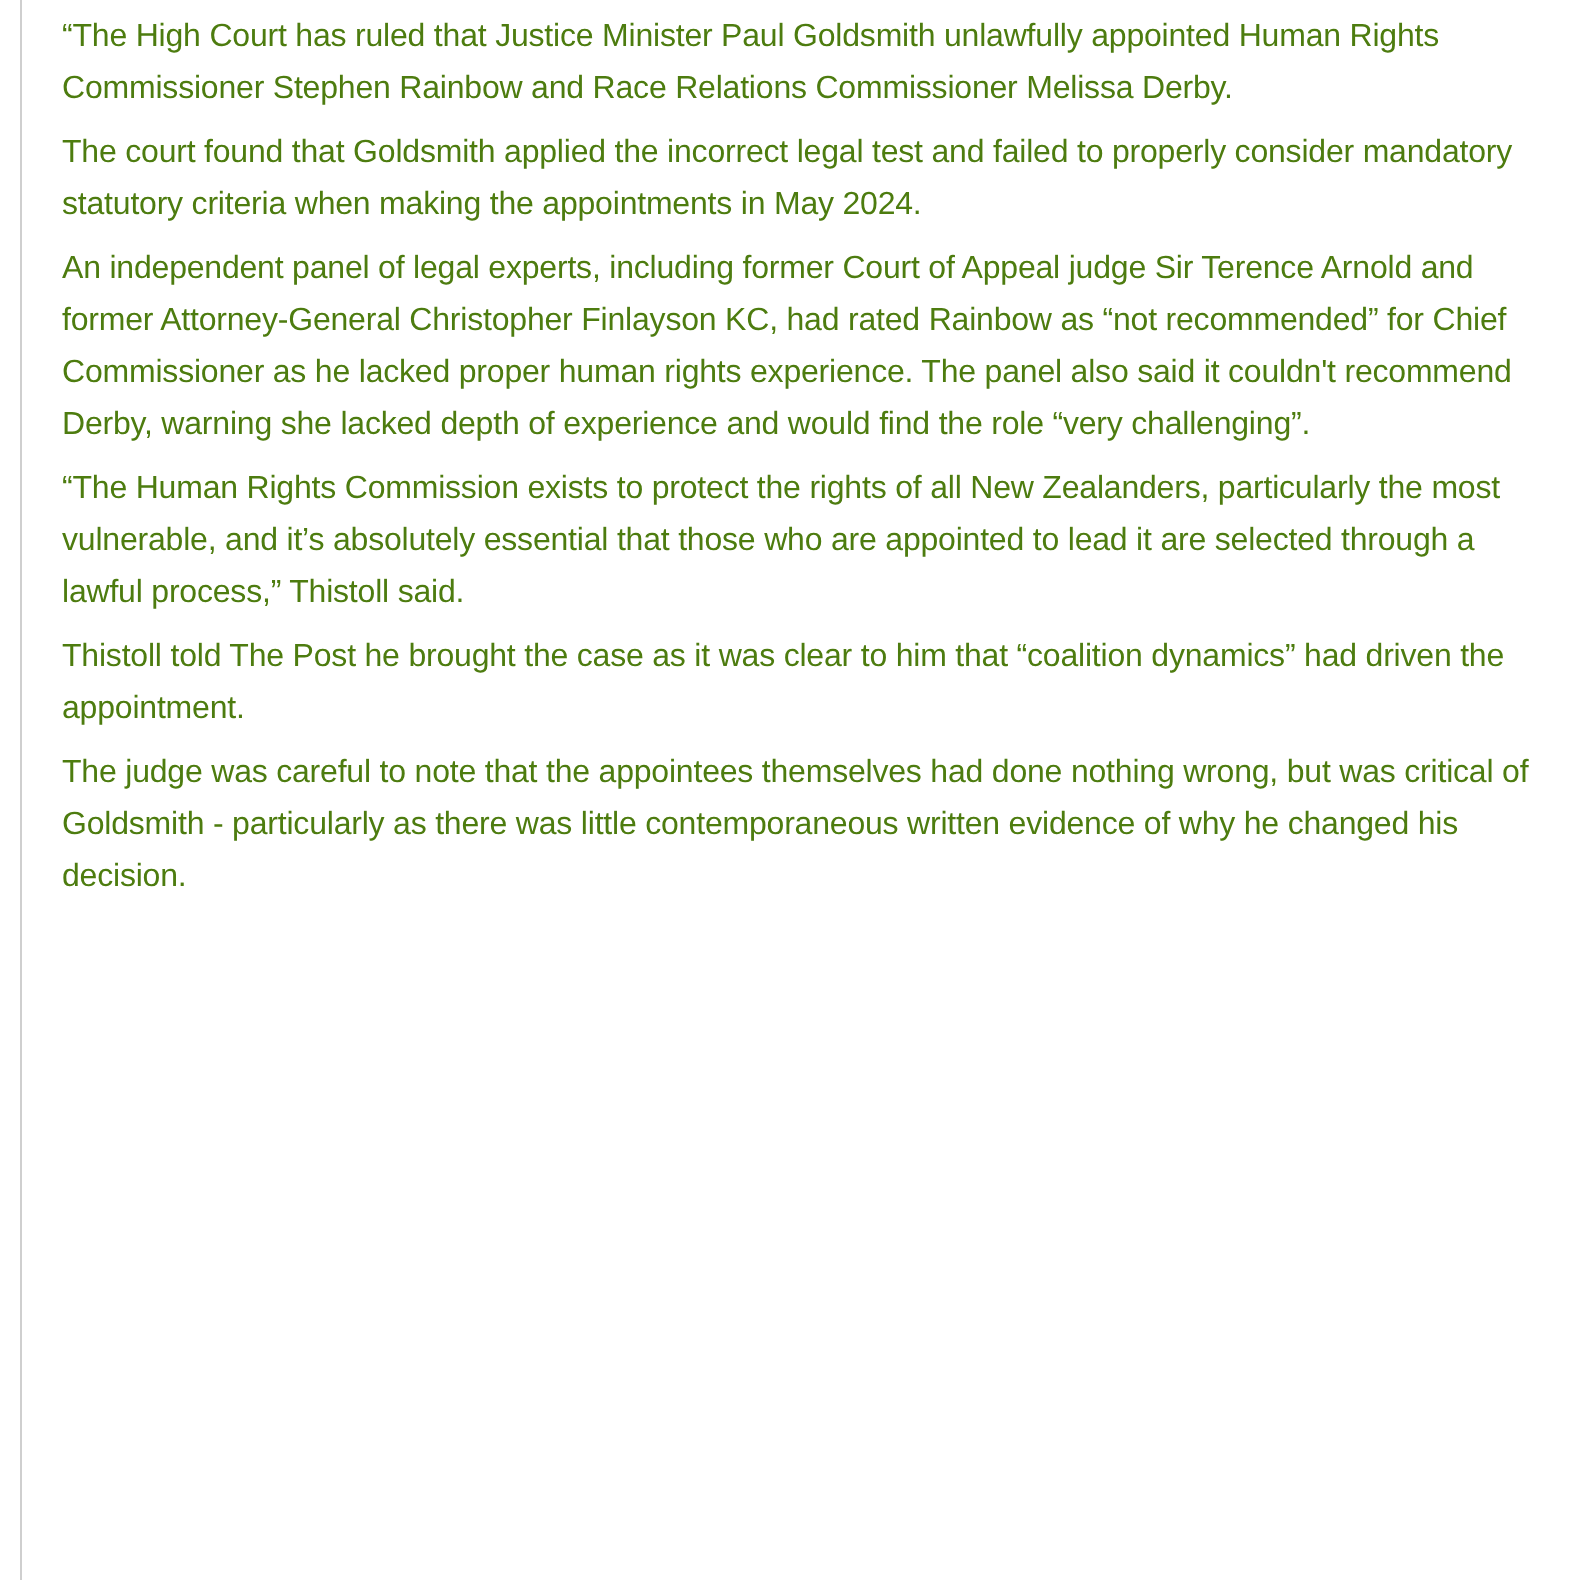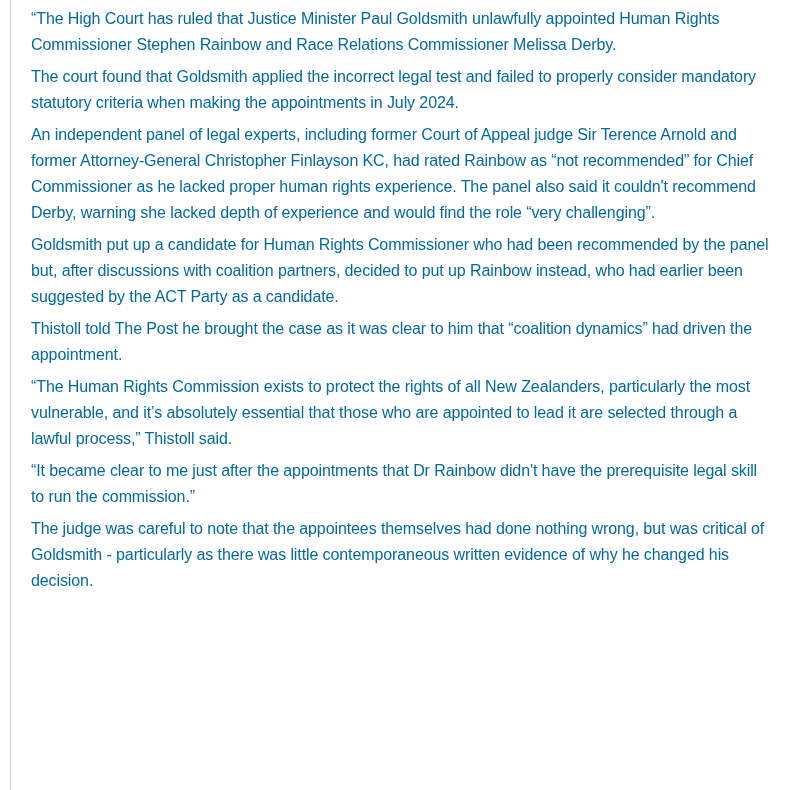--- a/index.html
+++ b/index.html
@@ -23,39 +23,37 @@
     top: 0;
     bottom: 0;
     width: 1px;
     background: #cfcfcf;
   }
   .article {
     position: absolute;
     left: 31px;
     top: 6px;
     width: 742px;
-    color: #0369a1;
+    color: #4d7c0f;
     font-size: 16px;
     line-height: 26px;
     letter-spacing: -0.1px;
     text-align: left;
   }
   .article p {
     margin: 0 0 6px 0;
     padding: 0;
   }
 </style>
 </head>
 <body>
 
 <div class="page">
   <div class="left-divider"></div>
   <div class="article">
       <p>“The High Court has ruled that Justice Minister Paul Goldsmith unlawfully appointed Human Rights Commissioner Stephen Rainbow and Race Relations Commissioner Melissa Derby.</p>
-      <p>The court found that Goldsmith applied the incorrect legal test and failed to properly consider mandatory statutory criteria when making the appointments in July 2024.</p>
+      <p>The court found that Goldsmith applied the incorrect legal test and failed to properly consider mandatory statutory criteria when making the appointments in May 2024.</p>
       <p>An independent panel of legal experts, including former Court of Appeal judge Sir Terence Arnold and former Attorney-General Christopher Finlayson KC, had rated Rainbow as “not recommended” for Chief Commissioner as he lacked proper human rights experience. The panel also said it couldn't recommend Derby, warning she lacked depth of experience and would find the role “very challenging”.</p>
-      <p>Goldsmith put up a candidate for Human Rights Commissioner who had been recommended by the panel but, after discussions with coalition partners, decided to put up Rainbow instead, who had earlier been suggested by the ACT Party as a candidate.</p>
+      <p>“The Human Rights Commission exists to protect the rights of all New Zealanders, particularly the most vulnerable, and it’s absolutely essential that those who are appointed to lead it are selected through a lawful process,” Thistoll said.</p>
       <p>Thistoll told The Post he brought the case as it was clear to him that “coalition dynamics” had driven the appointment.</p>
-      <p>“The Human Rights Commission exists to protect the rights of all New Zealanders, particularly the most vulnerable, and it’s absolutely essential that those who are appointed to lead it are selected through a lawful process,” Thistoll said.</p>
-      <p>“It became clear to me just after the appointments that Dr Rainbow didn't have the prerequisite legal skill to run the commission.”</p>
       <p>The judge was careful to note that the appointees themselves had done nothing wrong, but was critical of Goldsmith - particularly as there was little contemporaneous written evidence of why he changed his decision.</p>
     </div>
 </div>
 
 </body></html>

